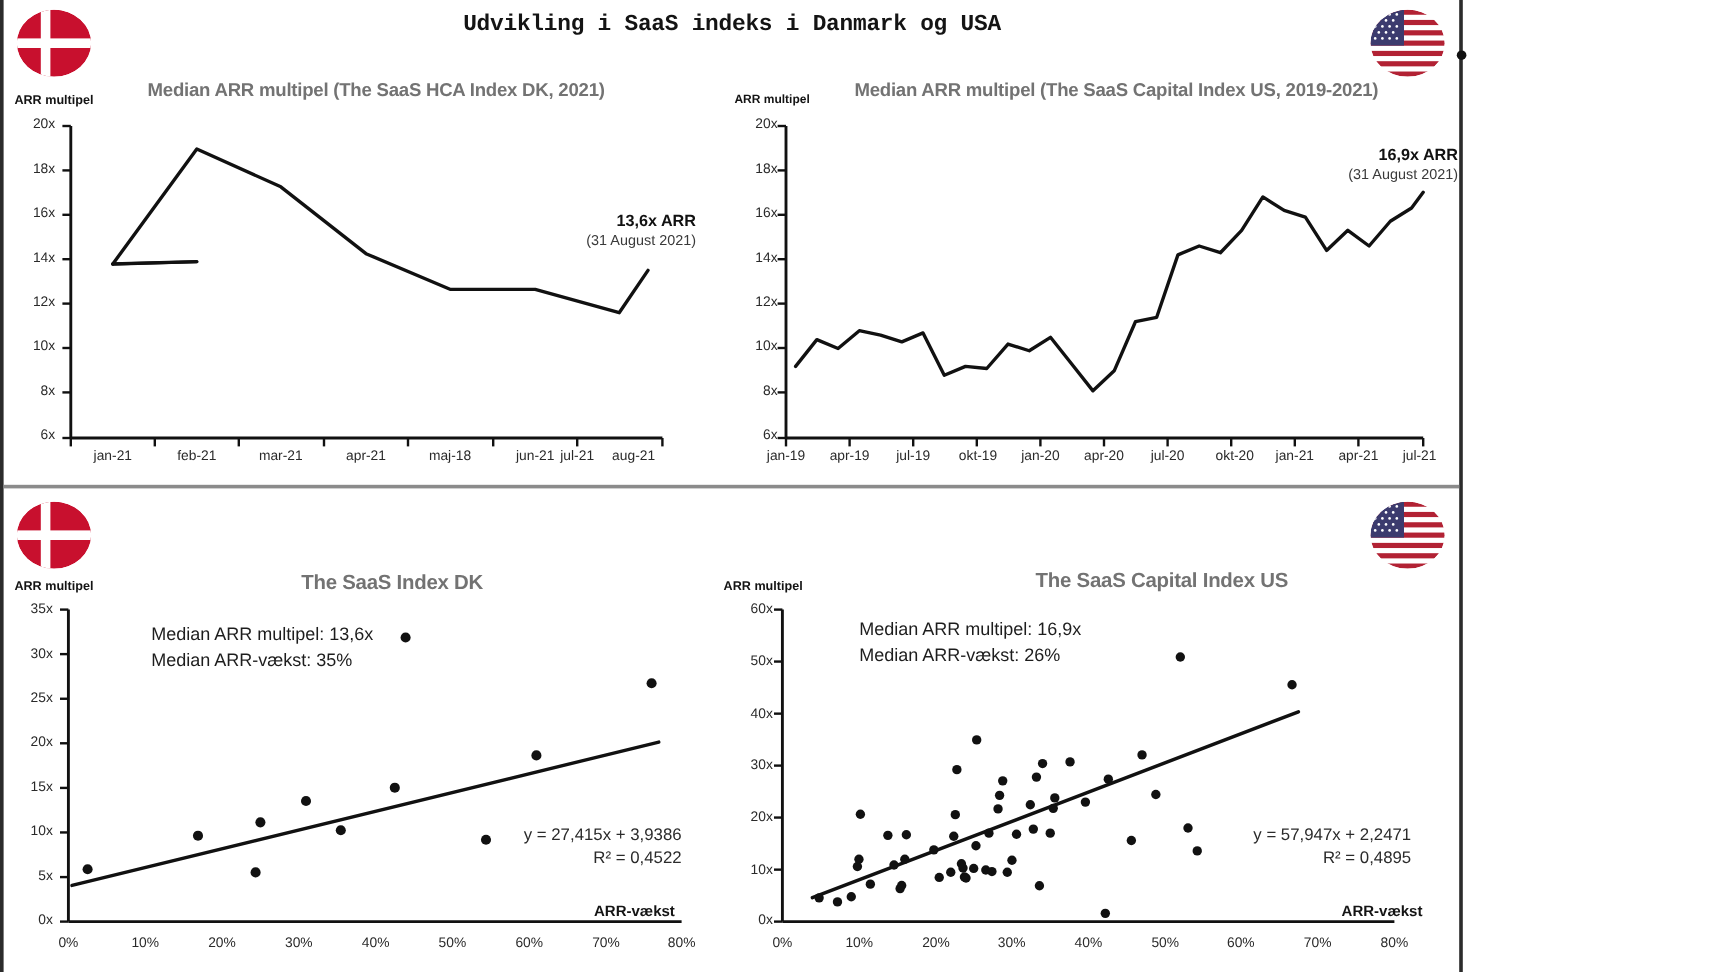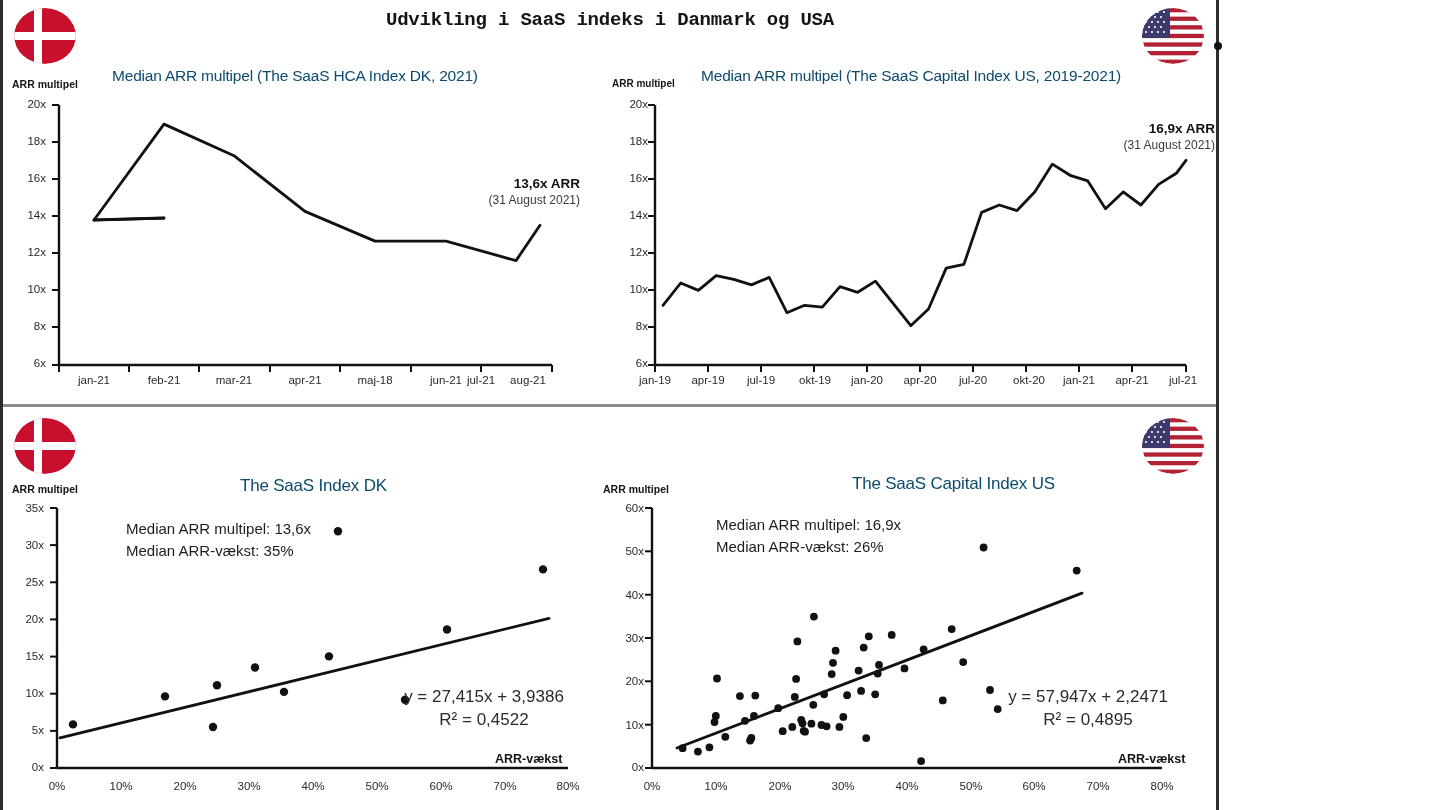--- a/index.html
+++ b/index.html
@@ -30,22 +30,23 @@
   
   .flag{position:absolute;width:62px;height:56px;border-radius:50%;overflow:hidden;}
   .flag svg{display:block;width:100%;height:100%;}
 
   
   .slide-title{
     position:absolute;font-weight:bold;font-size:19px;letter-spacing:-0.2px;
     color:#141414;text-align:center;white-space:nowrap;font-family:Liberation Mono, monospace;
   }
   .panel-title{
-    position:absolute;font-weight:normal;font-size:15.5px;color:#0c4a6e;white-space:nowrap;
+    position:absolute;font-weight:bold;font-size:15.5px;color:#737373;white-space:nowrap;
     letter-spacing:-0.2px;
+    margin-left:11px;
   }
   .axis-name{
     position:absolute;font-weight:bold;font-size:10.5px;color:#141414;white-space:nowrap;
   }
   .axis-name.small{font-size:10px;}
 
   
   .chart{position:absolute;}
   .chart svg{display:block;}
   .tick{
@@ -56,21 +57,21 @@
     position:absolute;font-size:11.5px;color:#2a2a2a;white-space:nowrap;text-align:center;
   }
   .callout{position:absolute;text-align:right;white-space:nowrap;}
   .callout .big{font-weight:bold;font-size:13.5px;color:#111;display:block;line-height:1.25;}
   .callout .sub{font-size:12px;color:#3a3a3a;display:block;line-height:1.25;}
 
   .note{position:absolute;white-space:nowrap;margin-left:44px;}
   .note .ln{font-size:15px;color:#1d1d1d;line-height:1.45;display:block;}
 
   .eq{position:absolute;text-align:right;white-space:nowrap;}
-  .eq .ln{font-size:17px;color:#2b2b2b;line-height:1.35;display:block;text-align:center;}
+  .eq .ln{font-size:14px;color:#2b2b2b;line-height:1.35;display:block;}
 
   .xaxis-title{
     position:absolute;font-weight:bold;font-size:12.5px;color:#141414;white-space:nowrap;
   }
 </style>
 </head>
 <body>
 
 <div class="page">
   <div class="slide">

